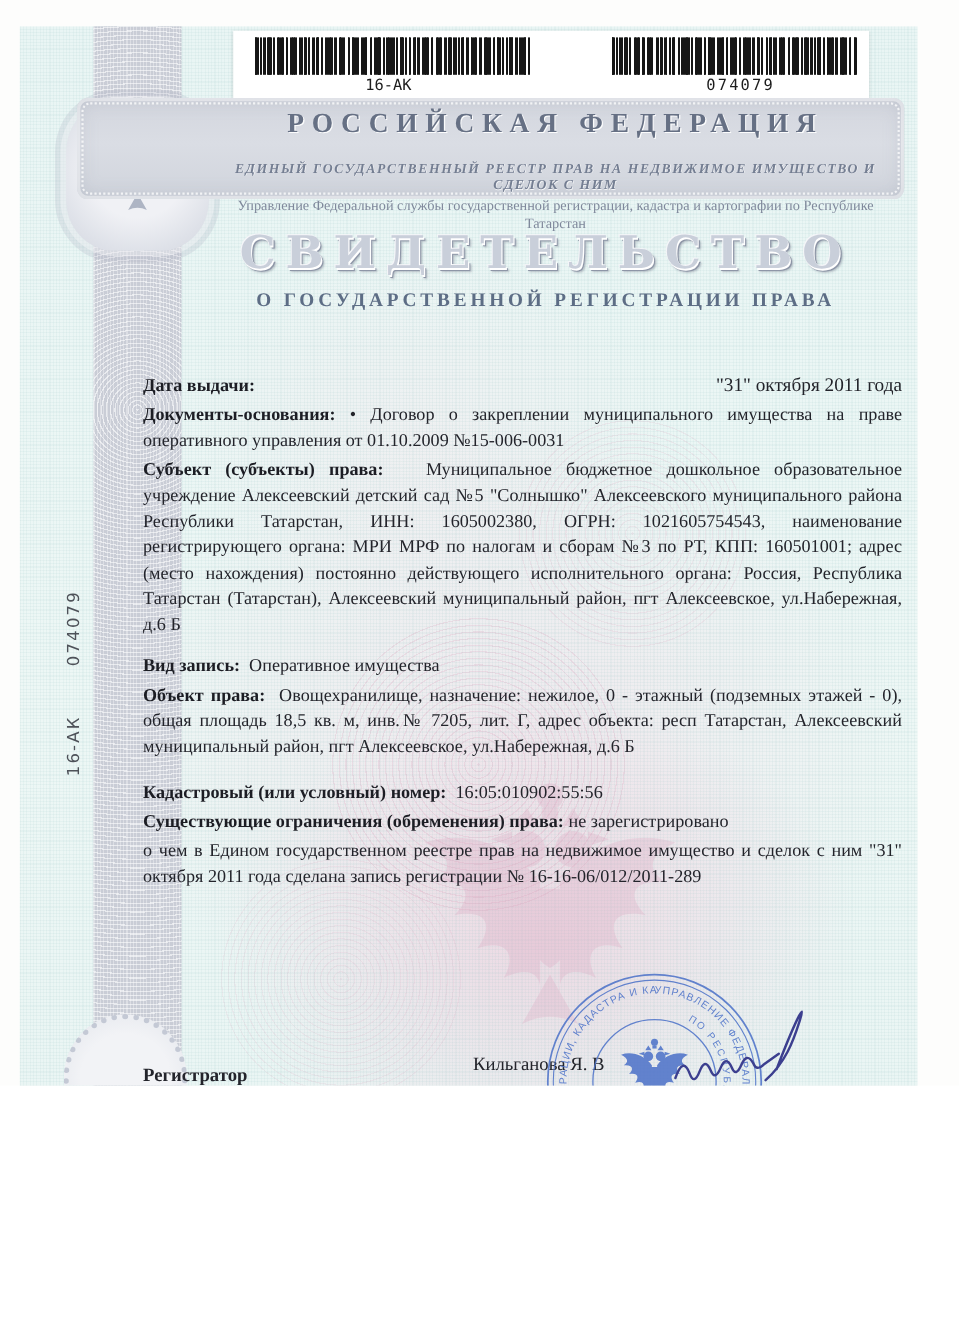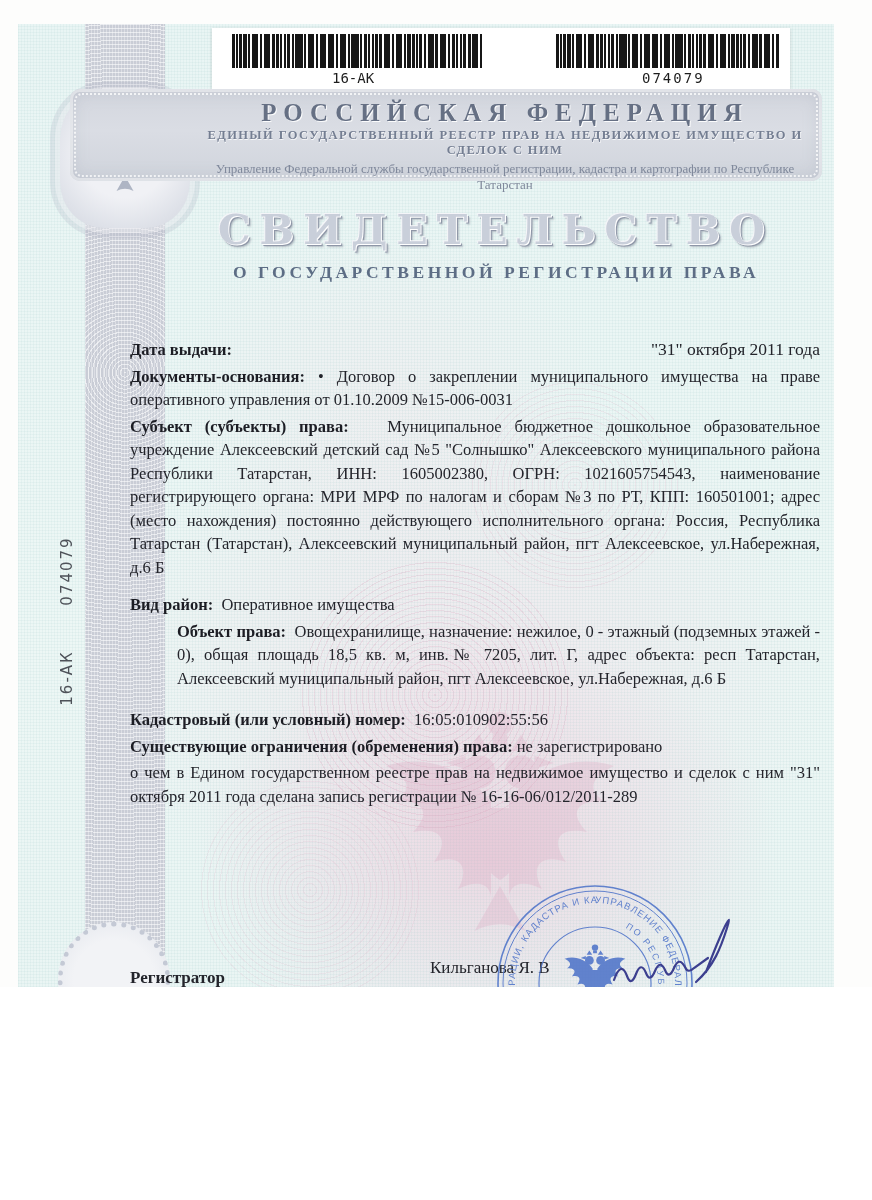--- a/index.html
+++ b/index.html
@@ -76,22 +76,22 @@
   .banner {
     position:absolute; left:70px; top:89px; width:752px; height:92px;
     background:linear-gradient(180deg,#d3d6de,#dadde4 45%, #d0d4dc);
     border-radius:10px;
     box-shadow:inset 0 0 0 3px rgba(255,255,255,.45), inset 0 0 18px rgba(140,148,166,.35);
   }
   .banner::before { content:""; position:absolute; inset:4px; border:2px dotted rgba(255,255,255,.75); border-radius:8px; }
   .banner-inner { position:absolute; left:130px; right:12px; top:10px; text-align:center; }
   .hdr-country { font-size:25px; font-weight:bold; letter-spacing:7px; color:#667084;
     text-shadow:1px 1px 0 rgba(255,255,255,.9); }
-  .hdr-registry { margin-top:1px; font-size:12.5px; font-weight:bold; letter-spacing:1.4px; color:#747e92;
-    text-shadow:0.5px 0.5px 0 rgba(255,255,255,.8); }
+  .hdr-registry { margin-top:19px; font-size:12.5px; font-weight:bold; letter-spacing:1.4px; color:#747e92;
+    text-shadow:0.5px 0.5px 0 rgba(255,255,255,.8);font-style:italic; }
   .hdr-office { margin-top:3px; font-size:13px; color:#7f889b; }
   
   .doc-title {
     position:absolute; left:186px; top:206px; width:620px; text-align:center;
     font-family:"DejaVu Serif", serif; font-weight:bold; font-size:41px; letter-spacing:9px;
     color:#c9cfda;
     text-shadow:1px 1px 0 #ffffff, -1px -1px 0 #f4f5f8, 2px 2px 0 #8e96a7, 3px 3px 2px rgba(110,118,136,.45);
   }
   .doc-subtitle {
     position:absolute; left:186px; top:262px; width:620px; text-align:center;
@@ -100,21 +100,21 @@
   
   .vtext { position:absolute; font-family:"DejaVu Sans", sans-serif; font-size:15px; color:#4e5259; letter-spacing:2px; white-space:nowrap; }
   .vtext.num    { left:67px; top:571px; transform:translate(-50%,-50%) rotate(-90deg); }
   .vtext.series { left:67px; top:678px; transform:translate(-50%,-50%) rotate(-90deg); }
   
   .body-block { position:absolute; left:130px; top:338px; width:690px; color:#23242b; font-size:16.5px; line-height:23.5px; }
   .body-block b { color:#1c1d24; }
   .row-date { display:flex; justify-content:space-between; align-items:baseline; margin-bottom:3px; }
   .row-date .val { font-size:17.5px; }
   .para { text-align:justify; }
-  .mb-sm { margin-bottom:3px; } .mb-md { margin-bottom:14px; } .mb-lg { margin-bottom:18px;margin-left:47px; }
+  .mb-sm { margin-bottom:3px; } .mb-md { margin-bottom:14px; } .mb-lg { margin-bottom:18px; }
   .gap-top { margin-top:16px; }
   
   .registrar-label { position:absolute; left:130px; top:968px; font-weight:bold; font-size:17px; color:#23242b; }
   .registrar-name  { position:absolute; left:430px; top:958px; font-size:17px; color:#23242b; }
   .seal-mark       { position:absolute; left:520px; top:1017px; font-size:14.5px; letter-spacing:1px; color:#3b82f6; }
   .sig-line        { position:absolute; left:598px; top:992px; width:96px; height:1px; background:#5d5470; }
   .sig-caption     { position:absolute; left:604px; top:998px; font-size:16.5px; color:#23242b; }
   .stamp  { position:absolute; left:492px; top:880px; width:206px; height:206px; opacity:.88; }
   .signature { position:absolute; left:606px; top:902px; width:156px; height:96px; }
   
@@ -184,21 +184,21 @@
   <div class="vtext num">074079</div>
   <div class="vtext series">16-АК</div>
 
   <div class="body-block">
     <div class="row-date">
       <b>Дата выдачи:</b>
       <span class="val">"31" октября 2011 года</span>
     </div>
     <p class="para mb-sm"><b>Документы-основания:</b> <span>• Договор о закреплении муниципального имущества на праве оперативного управления от 01.10.2009 №15-006-0031</span></p>
     <p class="para mb-md"><b>Субъект (субъекты) права:</b>&nbsp;&nbsp; <span>Муниципальное бюджетное дошкольное образовательное учреждение Алексеевский детский сад №5 "Солнышко" Алексеевского муниципального района Республики Татарстан, ИНН: 1605002380, ОГРН: 1021605754543, наименование регистрирующего органа: МРИ МРФ по налогам и сборам №3 по РТ, КПП: 160501001; адрес (место нахождения) постоянно действующего исполнительного органа: Россия, Республика Татарстан (Татарстан), Алексеевский муниципальный район, пгт Алексеевское, ул.Набережная, д.6 Б</span></p>
-    <p class="mb-sm"><b>Вид район:</b>&nbsp; <span>Оперативное имущества</span></p>
+    <p class="mb-sm"><b>Вид запись:</b>&nbsp; <span>Оперативное имущества</span></p>
     <p class="para mb-lg"><b>Объект права:</b>&nbsp; <span>Овощехранилище, назначение: нежилое, 0 - этажный (подземных этажей - 0), общая площадь 18,5 кв. м, инв.№ 7205, лит. Г, адрес объекта: респ Татарстан, Алексеевский муниципальный район, пгт Алексеевское, ул.Набережная, д.6 Б</span></p>
     <p class="mb-sm gap-top"><b>Кадастровый (или условный) номер:</b>&nbsp; <span>16:05:010902:55:56</span></p>
     <p class="mb-sm"><b>Существующие ограничения (обременения) права:</b> <span>не зарегистрировано</span></p>
     <p class="para">о чем в Едином государственном реестре прав на недвижимое имущество и сделок с ним  "31" октября 2011 года сделана запись регистрации № 16-16-06/012/2011-289</p>
   </div>
 
   <div class="registrar-label">Регистратор</div>
   <div class="registrar-name">Кильганова Я. В</div>
   <div class="seal-mark">м.п.</div>
   <div class="sig-line"></div>

